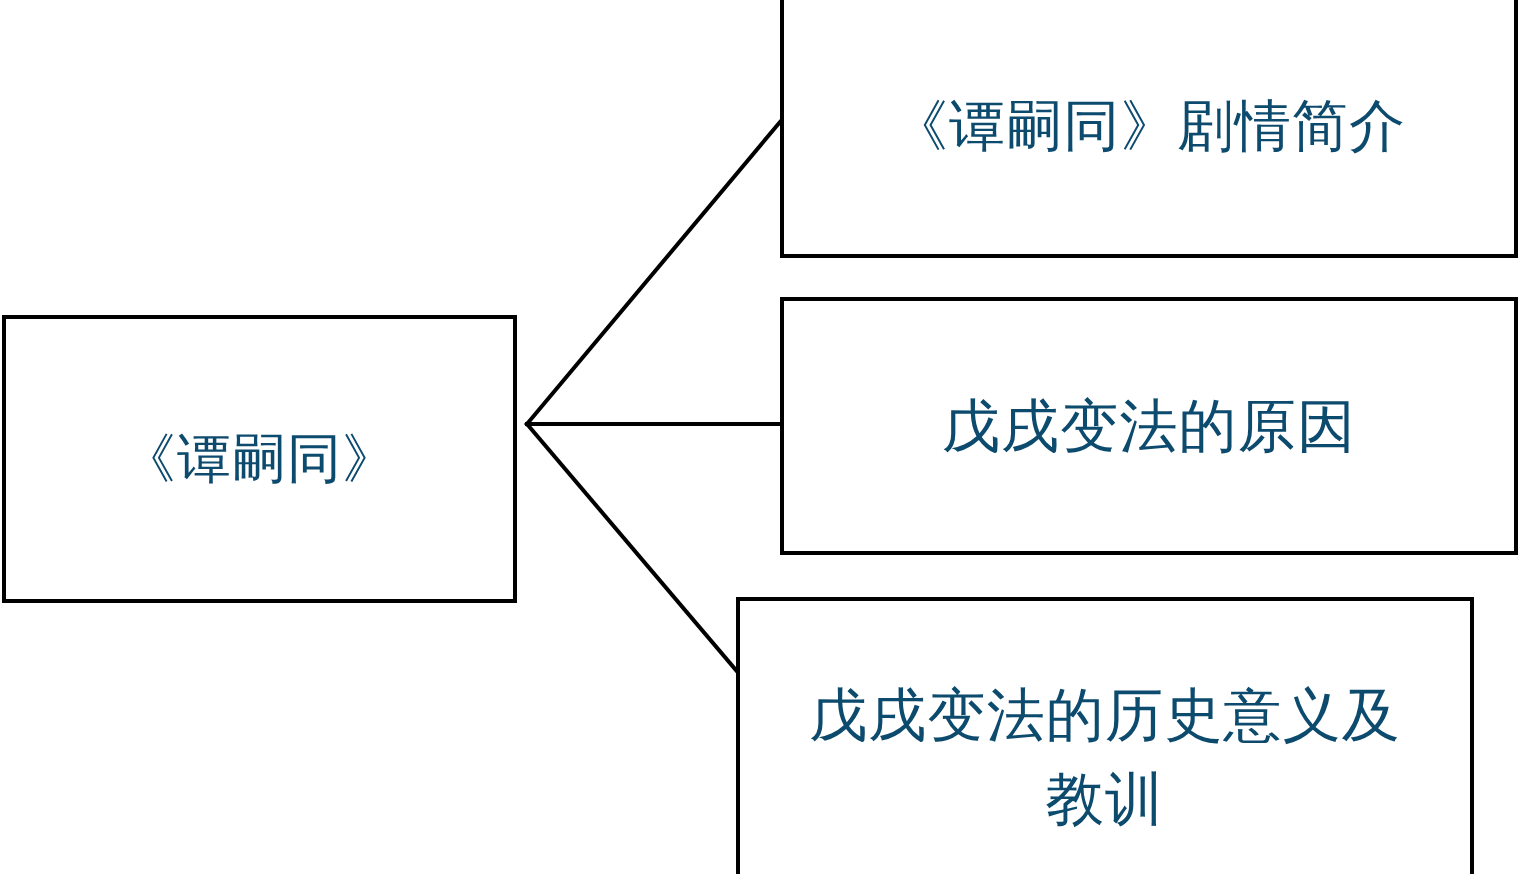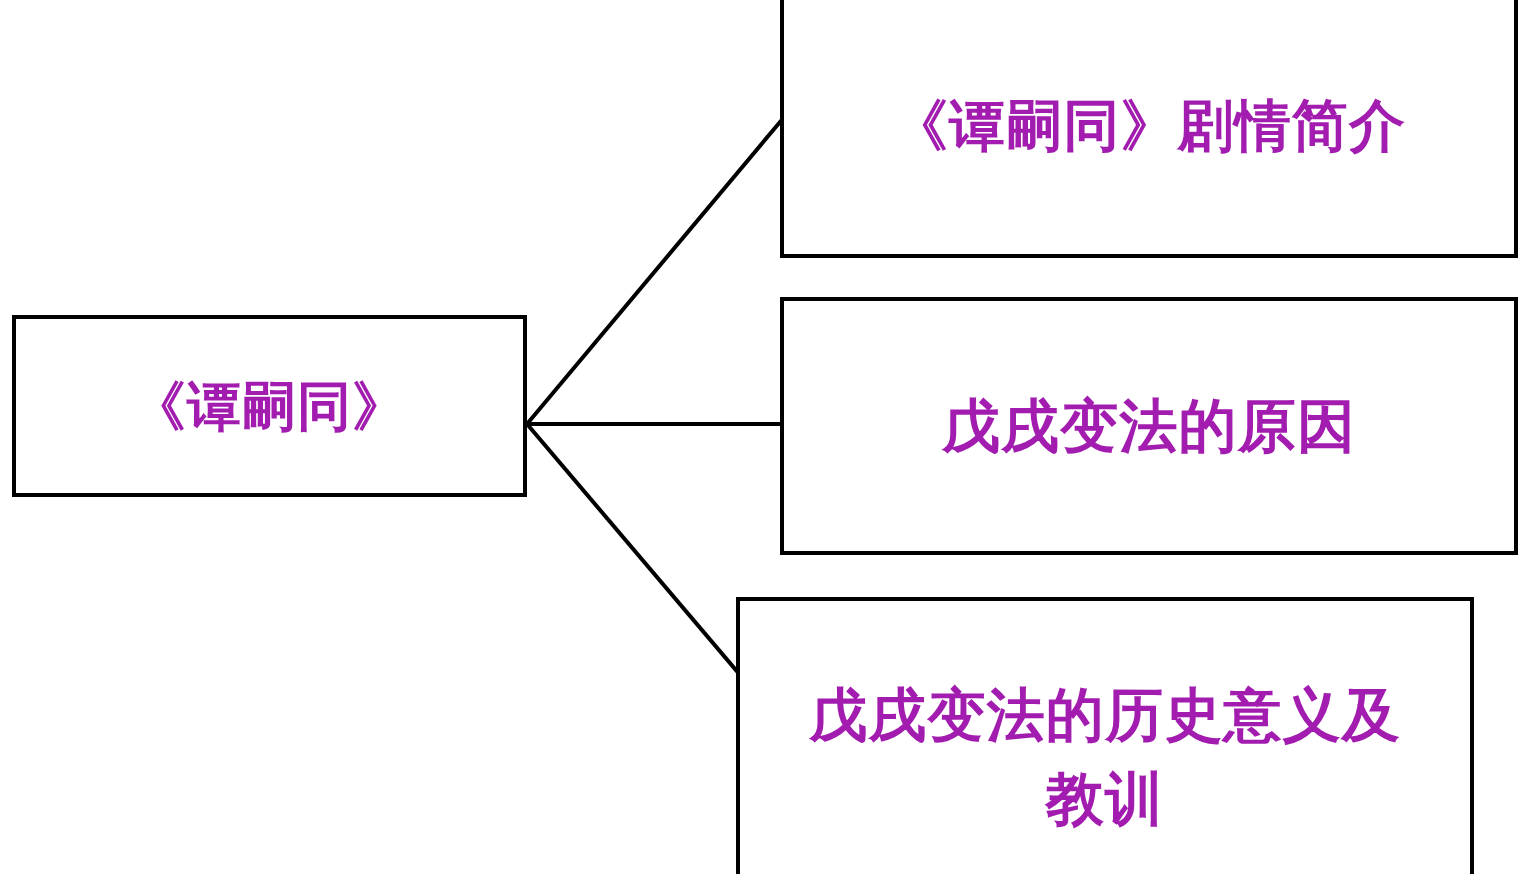--- a/index.html
+++ b/index.html
@@ -30,33 +30,33 @@
     box-sizing: border-box;
     border: 4px solid #000000;
     background: #ffffff;
     display: flex;
     align-items: center;
     justify-content: center;
     text-align: center;
   }
   .node-label {
     display: block;
-    color: #a21caf;
+    color: #0c4a6e;
     font-family: "DejaVu Serif", "Liberation Serif", serif;
-    font-weight: 700;
+    font-weight: 400;
     letter-spacing: 0.02em;
     line-height: 1.45;
     white-space: pre-line;
   }
   
   #node-root {
-    left: 12px;
+    left: 2px;
     top: 315px;
     width: 515px;
-    height: 182px;
+    height: 288px;
   }
   #node-root .node-label {
     font-size: 54px;
   }
   
   #node-branch-0 {
     left: 780px;
     top: -6px;
     width: 738px;
     height: 264px;

